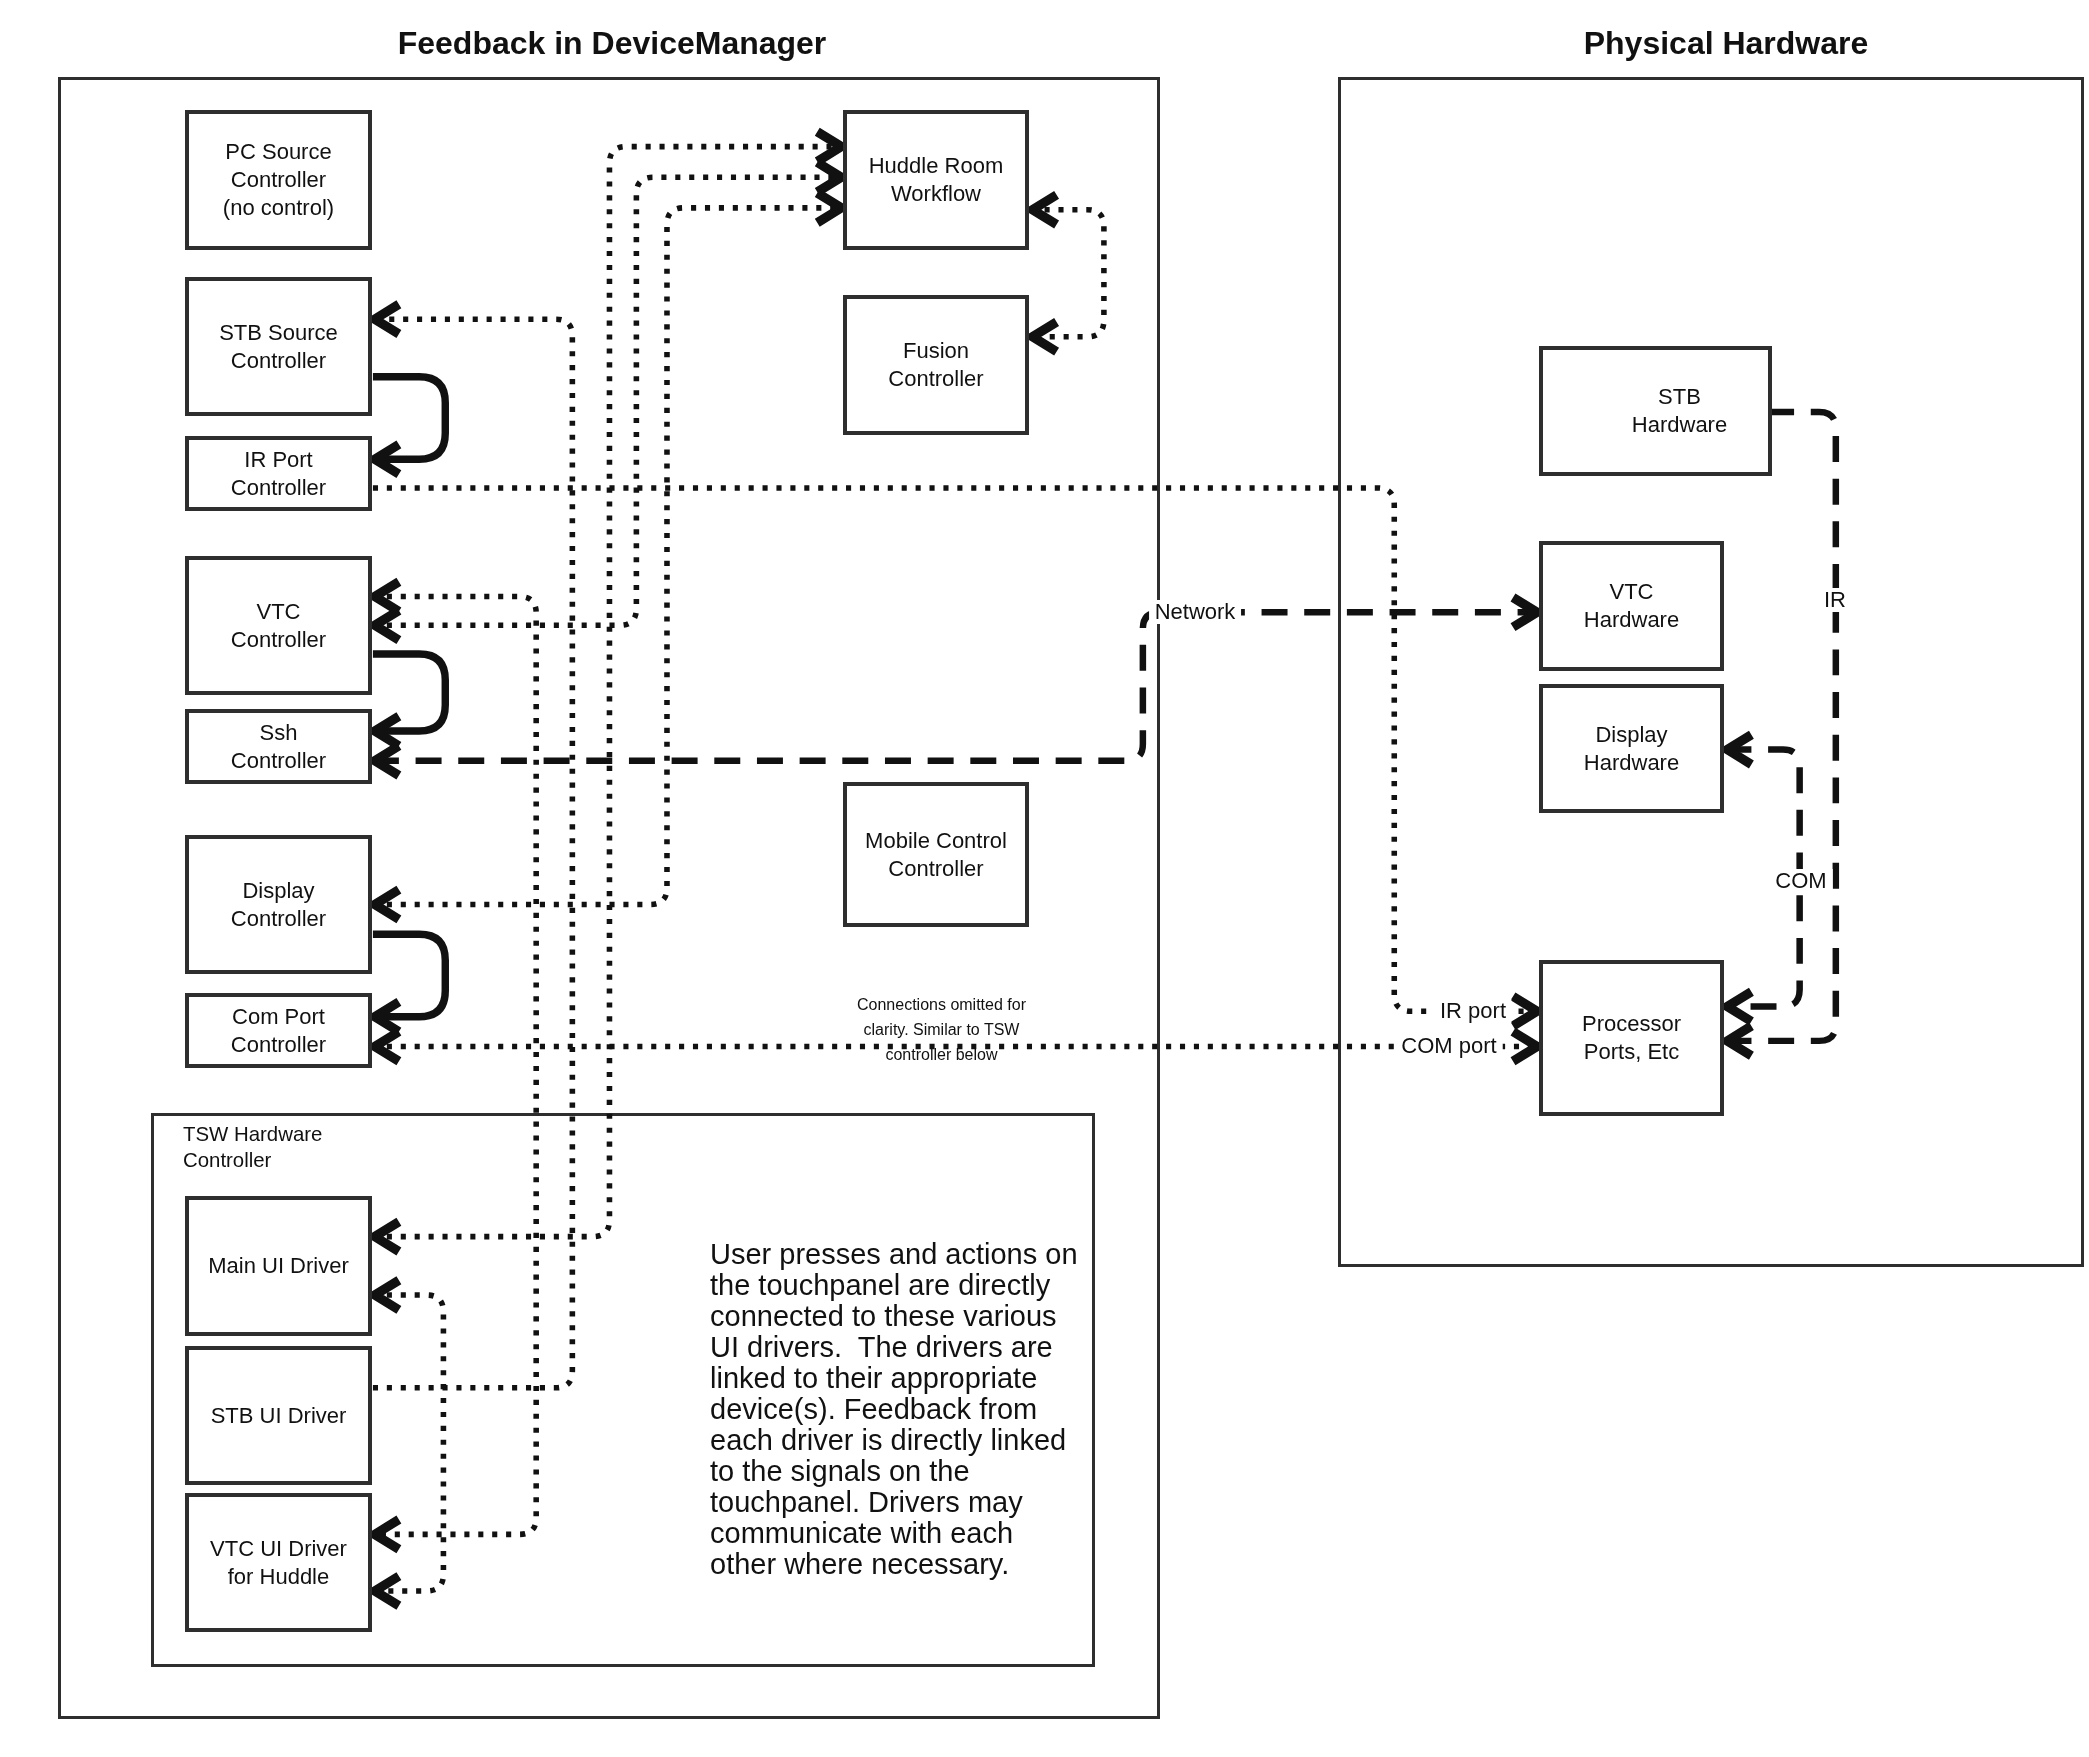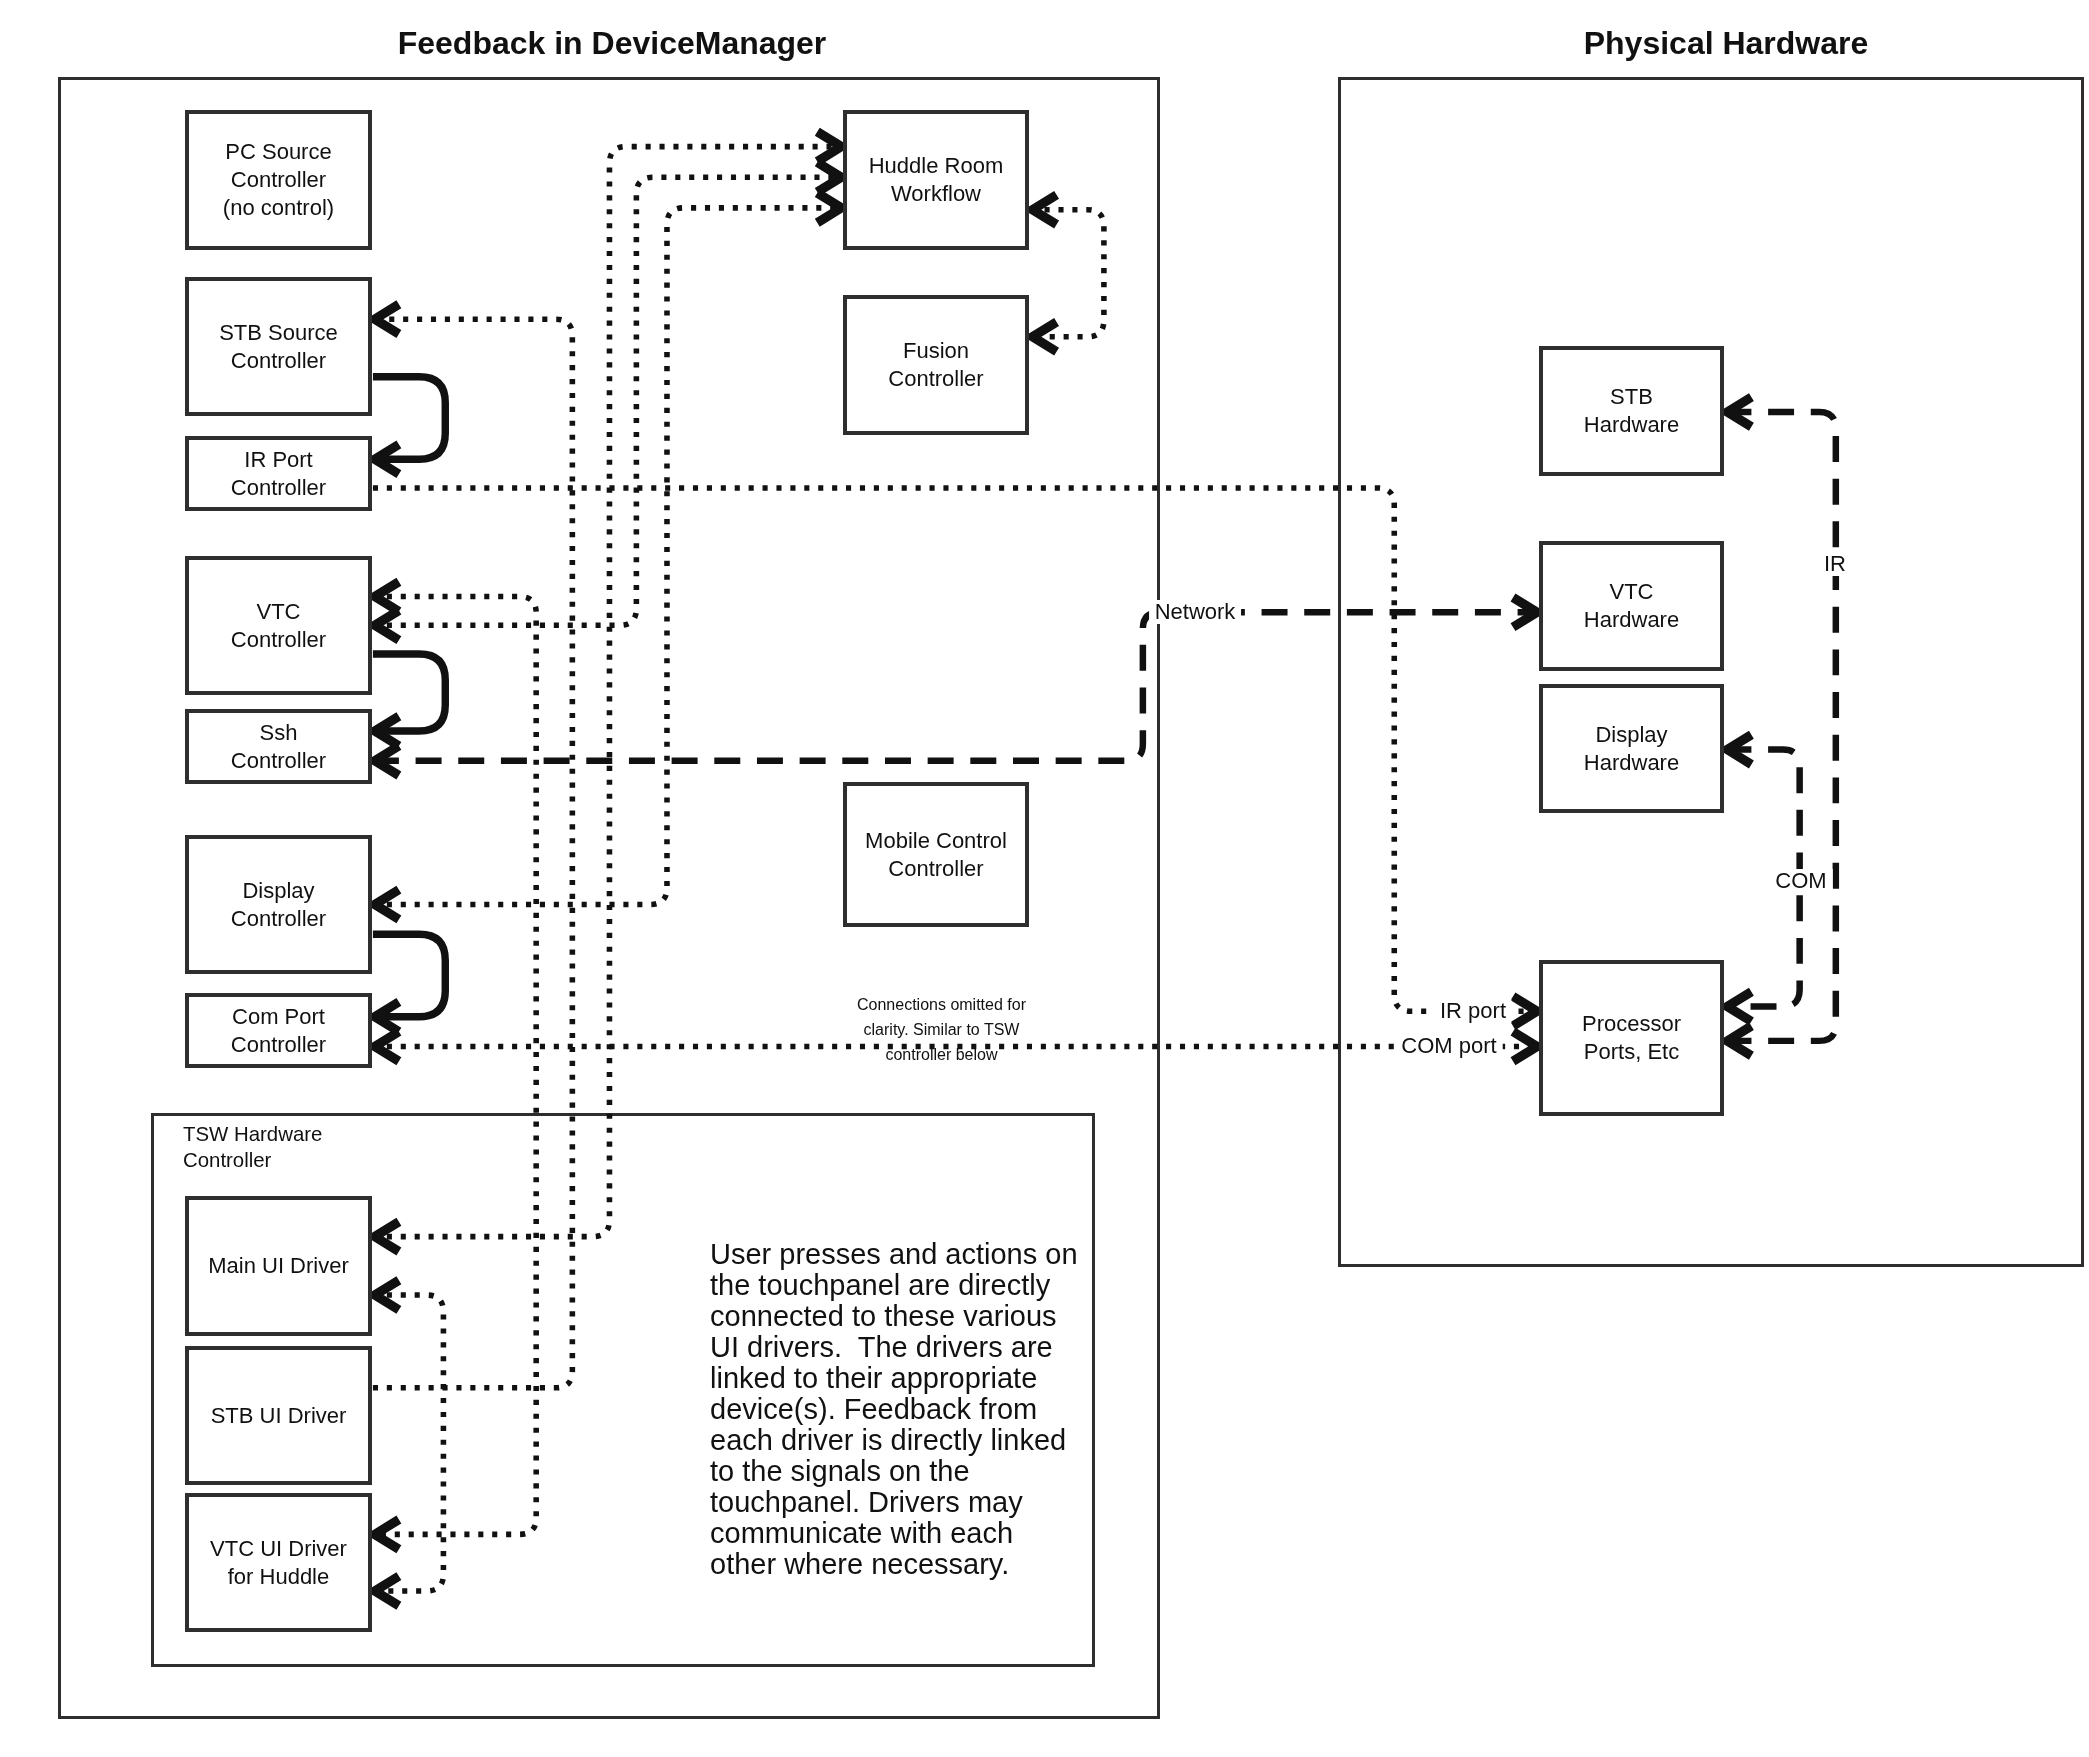--- a/index.html
+++ b/index.html
@@ -130,29 +130,29 @@
 connected to these various
 UI drivers.  The drivers are
 linked to their appropriate
 device(s). Feedback from
 each driver is directly linked
 to the signals on the
 touchpanel. Drivers may
 communicate with each
 other where necessary.</div>
 
-  <div class="box" style="left:1539px;top:346px;width:177px;height:122px;">STB
+  <div class="box" style="left:1539px;top:346px;width:177px;height:122px;padding-left:48px;">STB
 Hardware</div>
   <div class="box" style="left:1539px;top:541px;width:177px;height:122px;">VTC
 Hardware</div>
   <div class="box" style="left:1539px;top:684px;width:177px;height:121px;">Display
 Hardware</div>
   <div class="box" style="left:1539px;top:960px;width:177px;height:148px;">Processor
 Ports, Etc</div>
 
   <div class="linelabel" style="left:1195px;top:612px;text-align:center;">Network</div>
-  <div class="linelabel" style="left:1835px;top:564px;">IR</div>
+  <div class="linelabel" style="left:1835px;top:600px;">IR</div>
   <div class="linelabel" style="left:1801px;top:881px;">COM</div>
   <div class="linelabel" style="left:1473px;top:1011px;">IR port</div>
   <div class="linelabel" style="left:1449px;top:1046px;">COM port</div>
 
 </div>
 
 
 </body></html>

